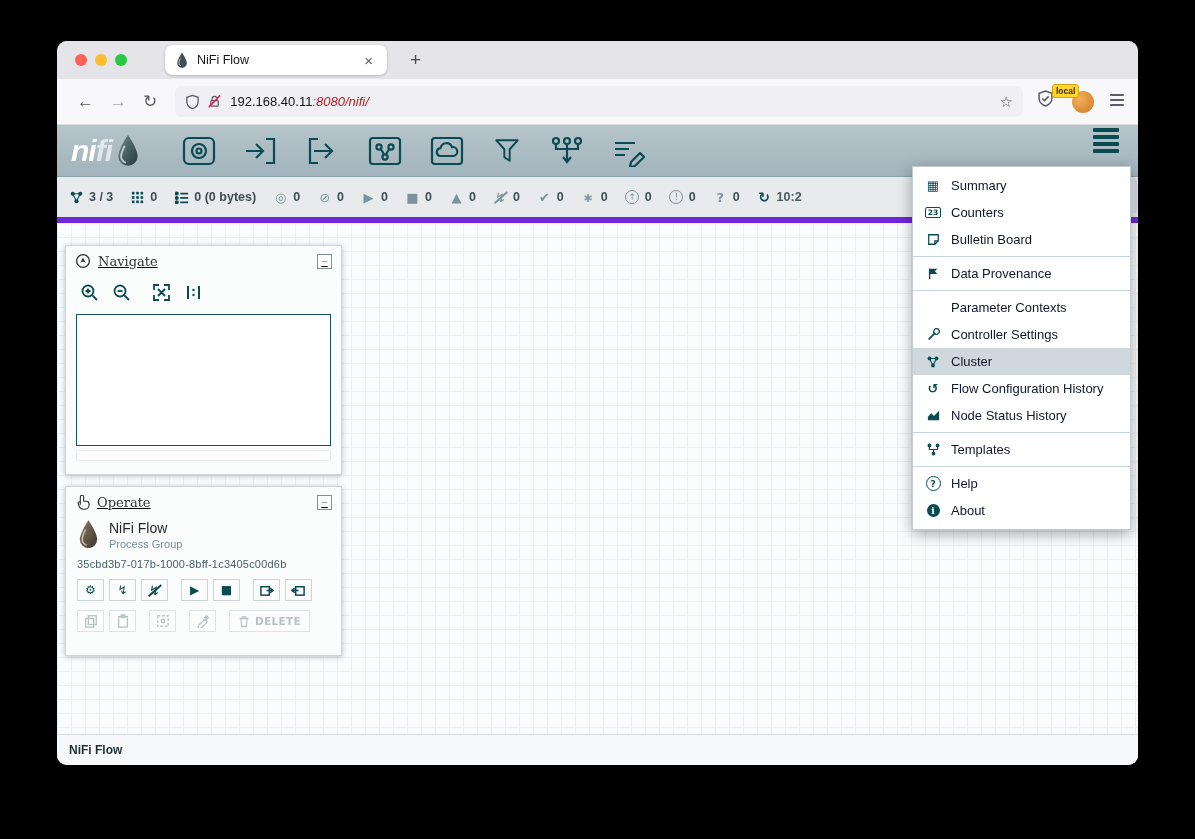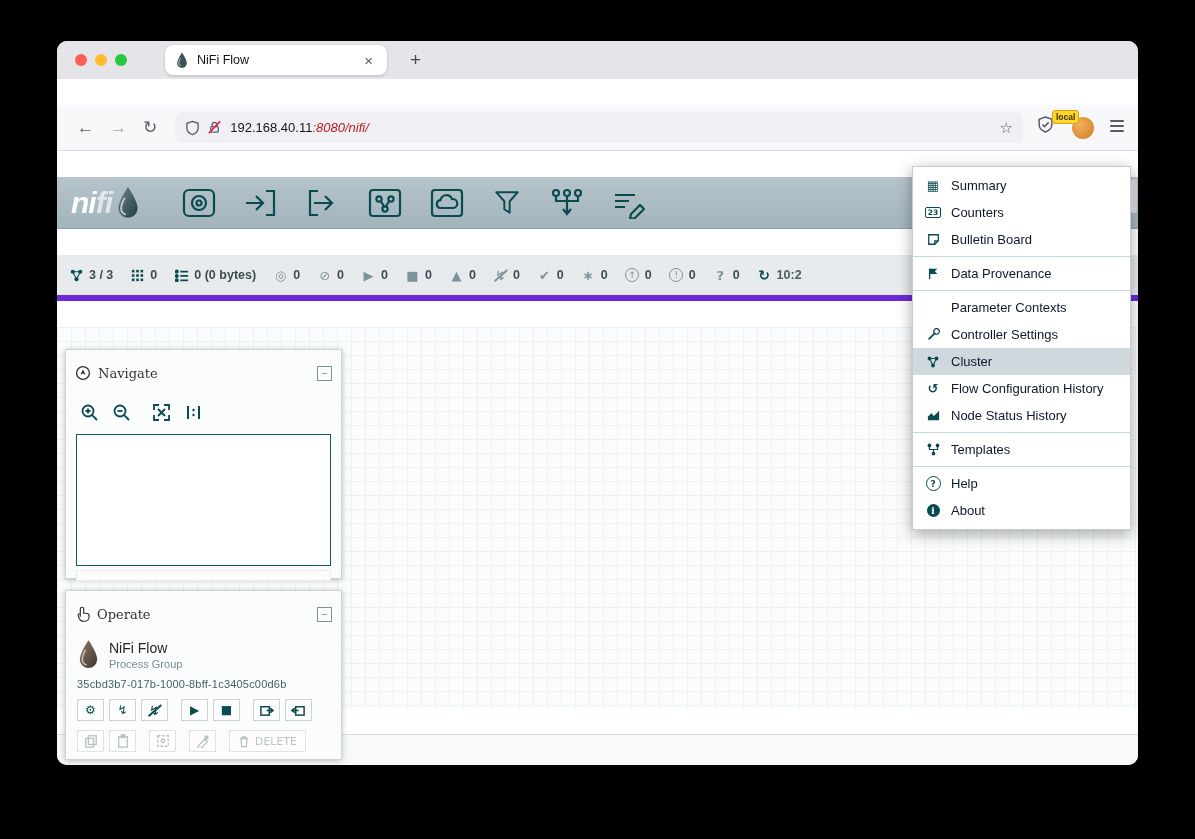--- a/index.html
+++ b/index.html
@@ -1,20 +1,20 @@
 <!DOCTYPE html>
 <html><head>
 <meta charset="utf-8">
 <style>
   html,body{margin:0;padding:0;}
   body{width:1195px;height:839px;background:#000;position:relative;overflow:hidden;
        font-family:"Liberation Sans",sans-serif;-webkit-font-smoothing:antialiased;}
   .window{position:absolute;left:57px;top:41px;width:1081px;height:724px;border-radius:10px;
           overflow:hidden;background:#fff;box-shadow:0 18px 60px rgba(0,0,0,.6);
-          display:flex;flex-direction:column;gap:26px;}
+          display:flex;flex-direction:column;}
   
   .tabbar{height:38px;background:#e4e4e9;display:flex;align-items:center;flex:none;position:relative;}
   .lights{display:flex;gap:8px;margin-left:18px;}
   .light{width:12px;height:12px;border-radius:50%;}
   .l-red{background:#ff5f57;}.l-yellow{background:#febc2e;}.l-green{background:#28c840;}
   .tab{position:absolute;left:108px;top:4px;width:222px;height:30px;background:#fff;border-radius:8px;
        box-shadow:0 1px 3px rgba(0,0,0,.2);display:flex;align-items:center;padding:0 10px;box-sizing:border-box;}
   .tab-title{font-size:12.5px;color:#15141a;margin-left:8px;flex:1;white-space:nowrap;overflow:hidden;}
   .tab-close{color:#5b5b66;font-size:15px;line-height:1;padding:2px 4px;border-radius:4px;}
   .newtab{position:absolute;left:345px;top:8px;color:#4a4a52;font-size:19px;line-height:22px;padding:0 8px;}
@@ -57,41 +57,41 @@
   .slashed::after{content:'';position:absolute;left:7px;top:-1px;width:1.6px;height:17px;
                   background:currentColor;transform:rotate(48deg);}
   .sb-time{font-size:12.5px;font-weight:bold;color:#4c5b62;}
   
   .canvas{flex:1;position:relative;background:#fbfcfd;
     background-image:linear-gradient(#edf1f3 1px,transparent 1px),
                      linear-gradient(90deg,#edf1f3 1px,transparent 1px);
     background-size:14px 14px;}
   .panel{position:absolute;left:8px;width:277px;background:#fbfcfc;border:1px solid #ccd4d8;
          box-shadow:0 1px 6px rgba(0,0,0,.25);box-sizing:border-box;}
-  .panel-head{height:30px;display:flex;align-items:center;padding:8px 9px;gap:7px;}
+  .panel-head{height:30px;display:flex;align-items:center;padding:0 9px;gap:7px;text-decoration:underline;}
   .panel-title{font-family:"DejaVu Serif",serif;font-size:13px;color:#333;flex:1;}
   .collapse{width:13px;height:13px;border:1px solid #7d929b;display:flex;align-items:center;
             justify-content:center;color:#7d929b;font-size:11px;line-height:1;}
   .nav-panel{top:22px;height:230px;}
   .nav-tools{display:flex;gap:6px;padding:4px 10px;color:#0a4b51;}
   .tool-btn{width:26px;height:24px;display:inline-flex;align-items:center;justify-content:center;}
   .minimap{margin:6px 10px 0;height:130px;background:#fff;border:1px solid #11565c;}
   .mini-scroll{margin:4px 10px 0;height:9px;background:#fdfdfd;border:1px solid #e8ecee;}
   .op-panel{top:263px;height:170px;}
   .op-body{padding:2px 11px;}
   .op-sel{display:flex;align-items:center;gap:9px;}
   .op-name{font-size:14px;color:#262626;}
   .op-type{font-size:11px;color:#728e9b;margin-top:2px;}
   .op-id{font-size:11px;color:#46606a;margin-top:8px;letter-spacing:.2px;}
   .op-row{display:flex;gap:5px;margin-top:9px;}
   .op-btn{min-width:27px;height:22px;border:1px solid #ccd4d8;background:#fdfdfd;display:inline-flex;
           align-items:center;justify-content:center;color:#0a4b51;font-size:12px;box-sizing:border-box;
           font-family:"DejaVu Sans",sans-serif;position:relative;}
   .op-btn.disabled{color:#b9c2c7;border-color:#dde3e6;}
-  .op-del{padding:8px 8px;gap:5px;font-size:10.5px;font-weight:normal;letter-spacing:.3px;}
+  .op-del{padding:8px 8px;gap:5px;font-size:10.5px;font-weight:bold;letter-spacing:.3px;}
   
   .nifi-footer{height:30px;flex:none;background:#f7f9fa;border-top:1px solid #d6dde0;display:flex;
                align-items:center;padding:0 12px;}
   .crumb{font-size:12px;font-weight:bold;color:#1c2e36;}
   
   .gmenu{position:absolute;top:125px;right:7px;width:217px;background:#fff;border:1px solid #c4cdd1;
          box-shadow:0 4px 14px rgba(0,0,0,.35);padding:5px 0;z-index:50;}
   .mi{height:27px;display:flex;align-items:center;padding:0 11px;gap:9px;cursor:default;}
   .mi.sel{background:#cfd8dc;}
   .mico{width:18px;display:inline-flex;align-items:center;justify-content:center;color:#0a4b51;

